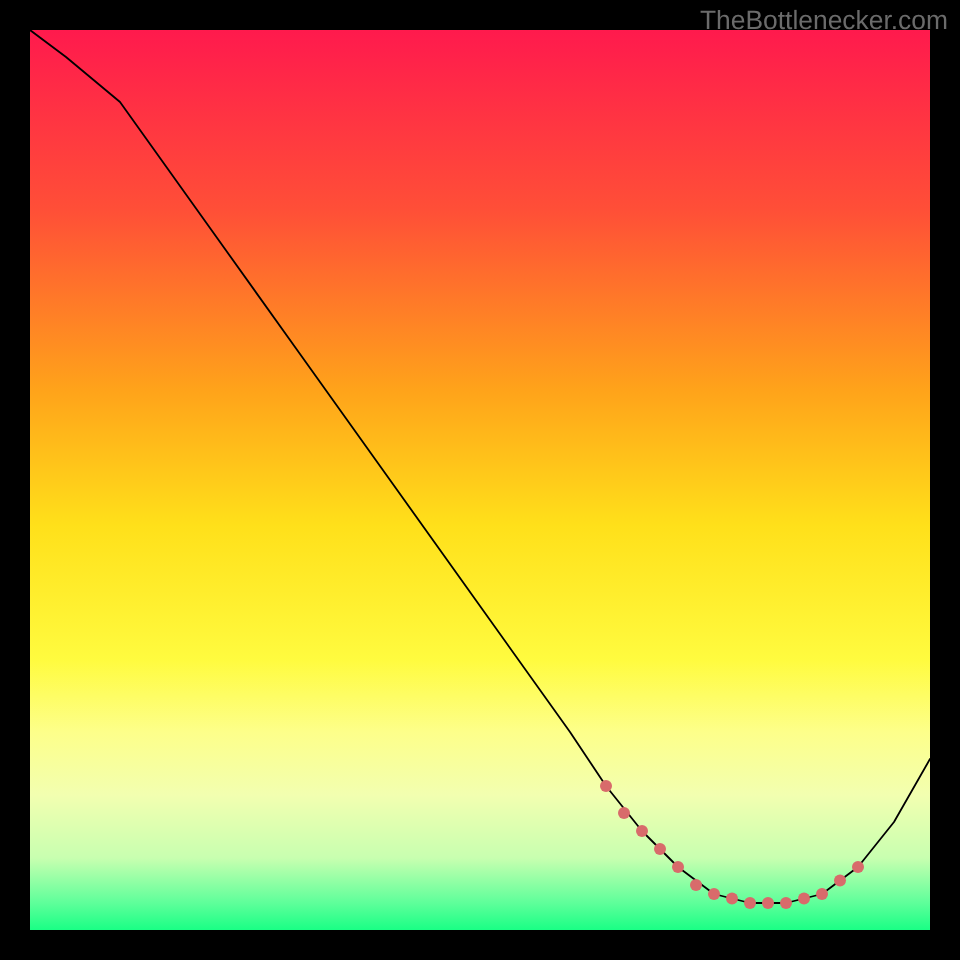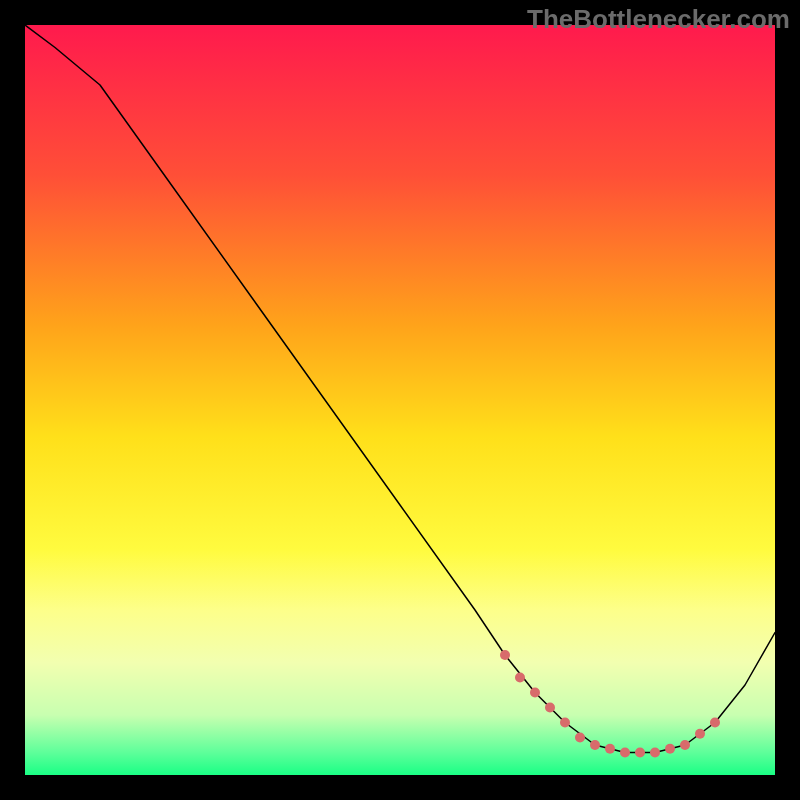--- a/index.html
+++ b/index.html
@@ -15,22 +15,22 @@
     width: 800px;
     height: 800px;
     background: #000;
     position: relative;
   }
   .watermark {
     position: absolute;
     top: 4px;
     right: 10px;
     color: #6b6b6b;
-    font-size: 26px;
-    font-weight: 700;
+    font-size: 22px;
+    font-weight: 400;
     z-index: 10;
   }
   .plot {
     position: absolute;
     left: 25px;
     top: 25px;
     width: 750px;
     height: 750px;
   }
   .plot svg {

